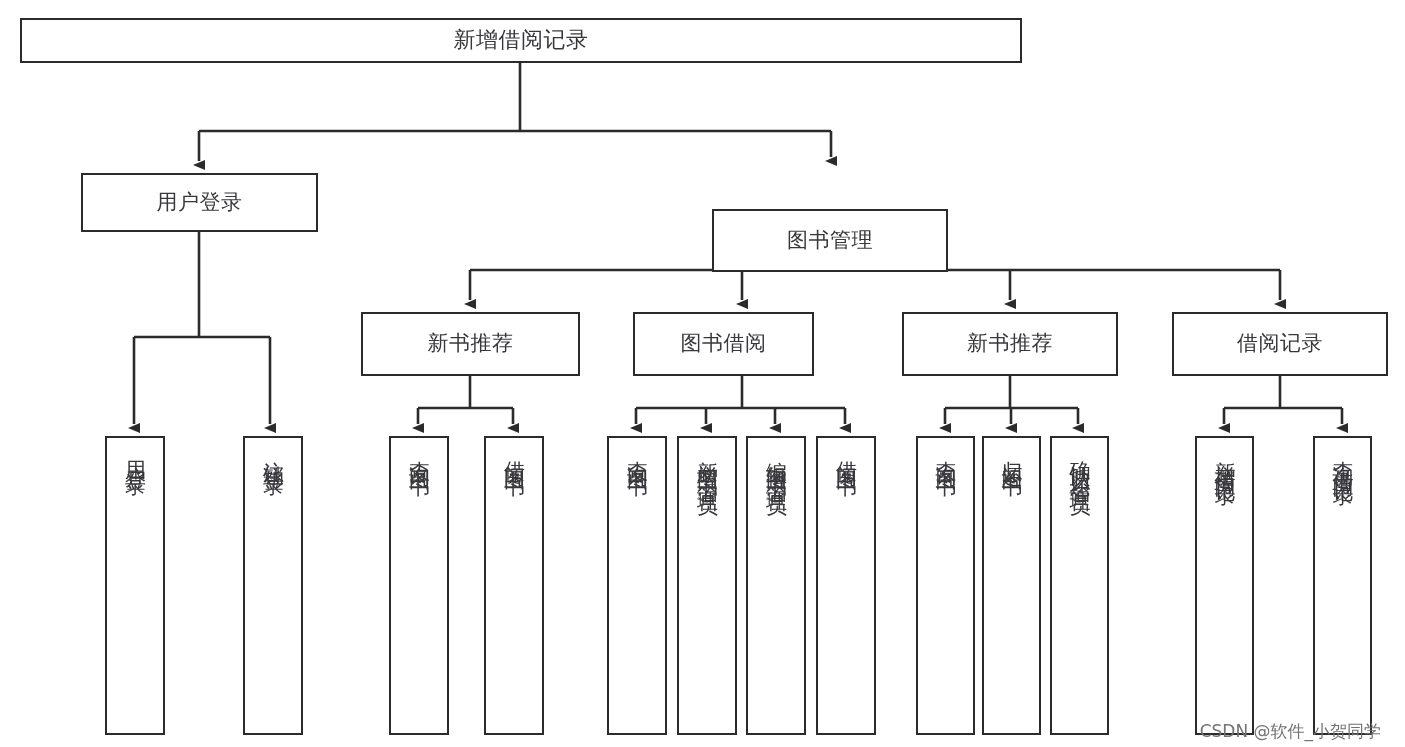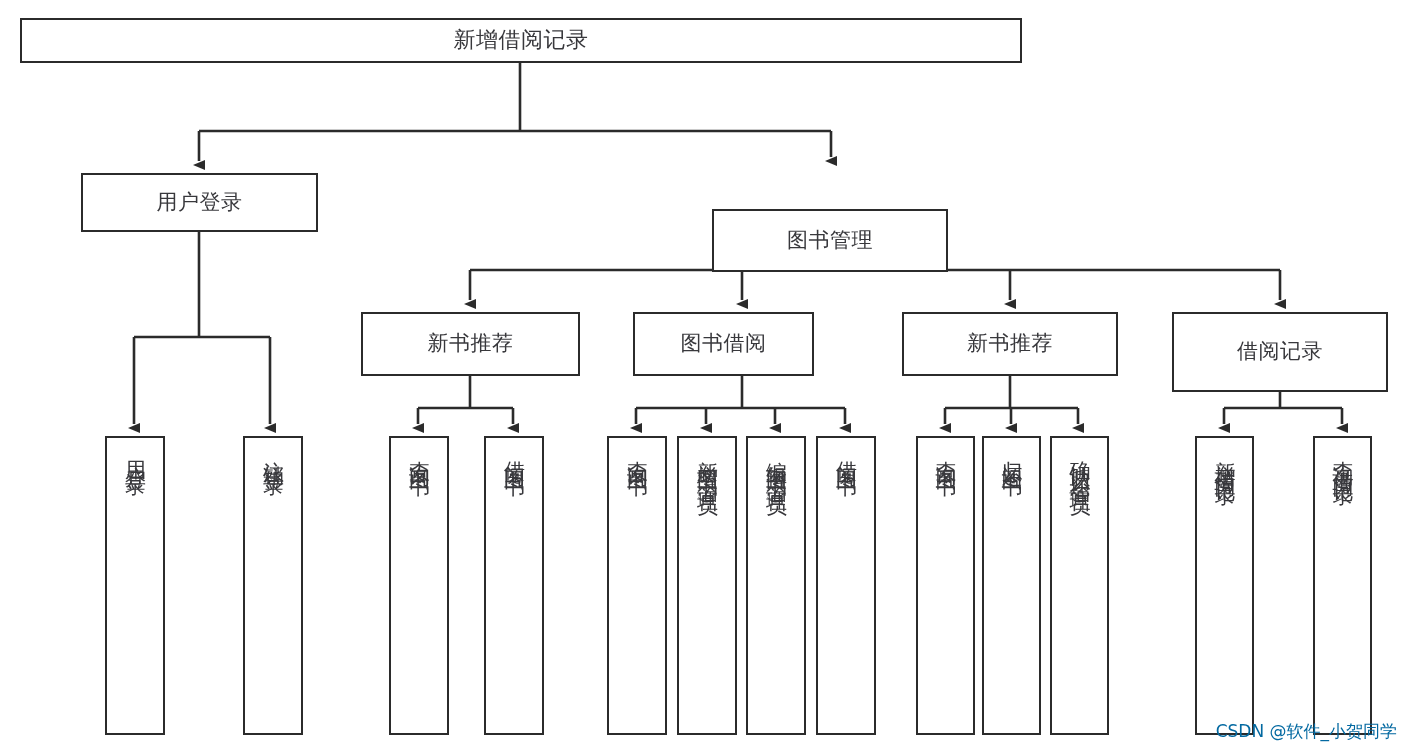--- a/index.html
+++ b/index.html
@@ -58,24 +58,24 @@
     text-orientation: upright;
     font-size: 21px;
     line-height: 1;
     letter-spacing: 5px;
     white-space: nowrap;
     height: auto;
     max-height: 100%;
   }
   .watermark {
     position: absolute;
-    right: 8px;
+    right: 24px;
     bottom: 4px;
     font-size: 17px;
-    color: #0369a1;
+    color: #737373;
     white-space: nowrap;
     font-family: "DejaVu Sans", "Liberation Sans", sans-serif;
     margin-top: 44px;
   }
 </style>
 </head>
 <body>
 
 <div id="canvas">
 
@@ -146,21 +146,21 @@
   </div>
 
   <div class="node h" style="left:633px; top:312px; width:181px; height:64px;">
     <span class="label">图书借阅</span>
   </div>
 
   <div class="node h" style="left:902px; top:312px; width:216px; height:64px;">
     <span class="label">新书推荐</span>
   </div>
 
-  <div class="node h" style="left:1172px; top:312px; width:216px; height:80px;">
+  <div class="node h" style="left:1172px; top:312px; width:216px; height:64px;">
     <span class="label">借阅记录</span>
   </div>
 
   <div class="node v" style="left:105px; top:436px; width:60px; height:299px;">
     <span class="label">用户登录</span>
   </div>
 
   <div class="node v" style="left:243px; top:436px; width:60px; height:299px;">
     <span class="label">注销登录</span>
   </div>

